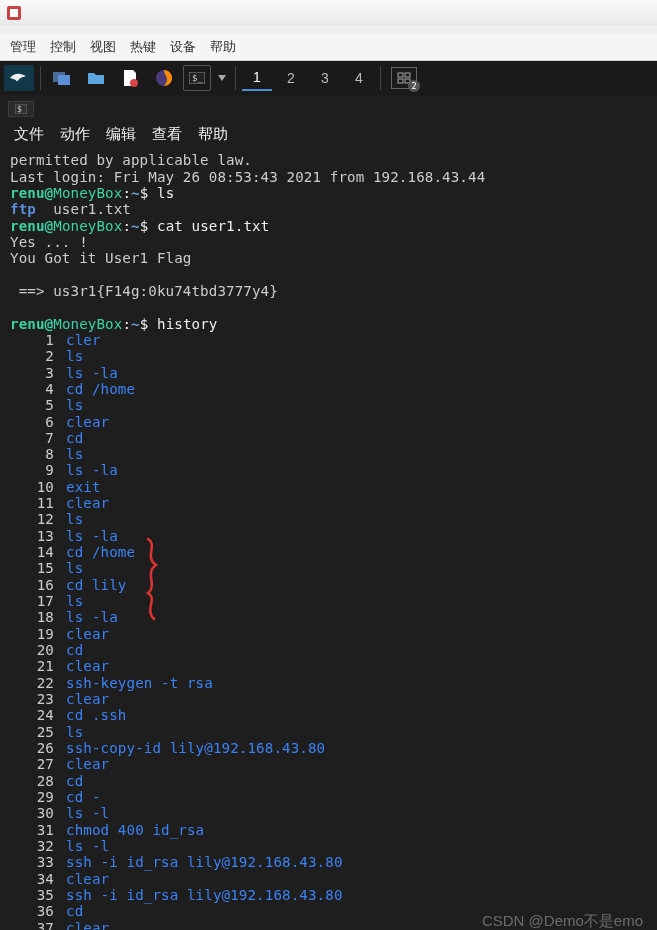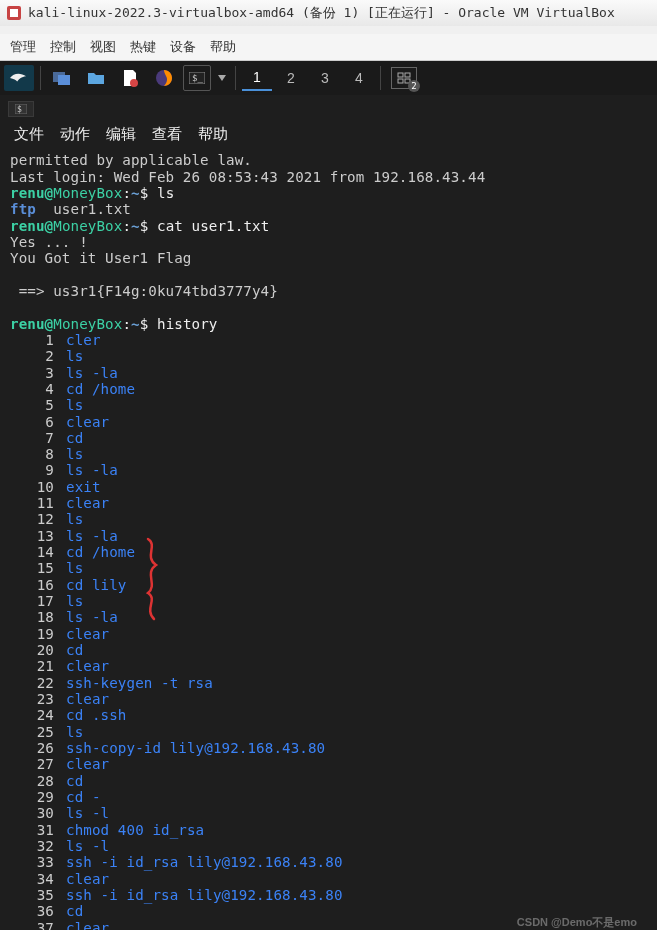--- a/index.html
+++ b/index.html
@@ -150,40 +150,38 @@
     .hist-num { display: inline-block; width: 44px; text-align: right; color: #ccc;}
     .hist-cmd { color: #3b82f6; margin-left: 12px;}
     .scribble {
       position: absolute;
       left: 140px;
       top: 440px;
       pointer-events: none;
     }
     .watermark {
       position: absolute;
-      right: 20px;
+      right: 14px;
       bottom: 10px;
       color: rgba(200,200,200,0.45);
-      font-size: 11px;
+      font-size: 15px;
       font-family: "Microsoft YaHei", sans-serif;
-      font-weight: bold;
     }
   </style>
 </head>
 <body>
 
 <div class="window-chrome">
   <div class="titlebar">
     <span class="titlebar-icon">
       <svg width="16" height="16" viewBox="0 0 16 16">
           <rect x="1" y="1" width="14" height="14" rx="2" fill="#c74343"></rect>
           <rect x="4" y="4" width="8" height="8" fill="#fff"></rect>
         </svg>
     </span>
-    <span>kali-linux-2022.3-virtualbox-amd64 (备份 1) [正在运行] - Oracle VM VirtualBox</span>
   </div>
   <div class="menubar">
     <span>管理</span>
     <span>控制</span>
     <span>视图</span>
     <span>热键</span>
     <span>设备</span>
     <span>帮助</span>
   </div>
 </div>
@@ -256,21 +254,21 @@
     </div>
   </div>
   <div class="term-menu">
     <span>文件</span>
     <span>动作</span>
     <span>编辑</span>
     <span>查看</span>
     <span>帮助</span>
   </div>
   <div class="term-body"><span>permitted by applicable law.</span>
-<span>Last login: Wed Feb 26 08:53:43 2021 from 192.168.43.44</span>
+<span>Last login: Fri May 26 08:53:43 2021 from 192.168.43.44</span>
 <span class="user">renu</span><span class="user">@</span><span class="host">MoneyBox</span><span class="colon">:</span><span class="path">~</span><span class="prompt-s">$ </span><span class="cmd">ls</span>
 <span class="blue-dir">ftp</span><span>  user1.txt</span>
 <span class="user">renu</span><span class="user">@</span><span class="host">MoneyBox</span><span class="colon">:</span><span class="path">~</span><span class="prompt-s">$ </span><span class="cmd">cat user1.txt</span>
 <span>Yes ... !</span>
 <span>You Got it User1 Flag</span>
 <span></span>
 <span> ==&gt; us3r1{F14g:0ku74tbd3777y4}</span>
 <span></span>
 <span class="user">renu</span><span class="user">@</span><span class="host">MoneyBox</span><span class="colon">:</span><span class="path">~</span><span class="prompt-s">$ </span><span class="cmd">history</span>
 <div id="history-lines"><span class="hist-line"><span class="hist-num">1</span><span class="hist-cmd">cler</span></span><span class="hist-line"><span class="hist-num">2</span><span class="hist-cmd">ls</span></span><span class="hist-line"><span class="hist-num">3</span><span class="hist-cmd">ls -la</span></span><span class="hist-line"><span class="hist-num">4</span><span class="hist-cmd">cd /home</span></span><span class="hist-line"><span class="hist-num">5</span><span class="hist-cmd">ls</span></span><span class="hist-line"><span class="hist-num">6</span><span class="hist-cmd">clear</span></span><span class="hist-line"><span class="hist-num">7</span><span class="hist-cmd">cd</span></span><span class="hist-line"><span class="hist-num">8</span><span class="hist-cmd">ls</span></span><span class="hist-line"><span class="hist-num">9</span><span class="hist-cmd">ls -la</span></span><span class="hist-line"><span class="hist-num">10</span><span class="hist-cmd">exit</span></span><span class="hist-line"><span class="hist-num">11</span><span class="hist-cmd">clear</span></span><span class="hist-line"><span class="hist-num">12</span><span class="hist-cmd">ls</span></span><span class="hist-line"><span class="hist-num">13</span><span class="hist-cmd">ls -la</span></span><span class="hist-line"><span class="hist-num">14</span><span class="hist-cmd">cd /home</span></span><span class="hist-line"><span class="hist-num">15</span><span class="hist-cmd">ls</span></span><span class="hist-line"><span class="hist-num">16</span><span class="hist-cmd">cd lily</span></span><span class="hist-line"><span class="hist-num">17</span><span class="hist-cmd">ls</span></span><span class="hist-line"><span class="hist-num">18</span><span class="hist-cmd">ls -la</span></span><span class="hist-line"><span class="hist-num">19</span><span class="hist-cmd">clear</span></span><span class="hist-line"><span class="hist-num">20</span><span class="hist-cmd">cd</span></span><span class="hist-line"><span class="hist-num">21</span><span class="hist-cmd">clear</span></span><span class="hist-line"><span class="hist-num">22</span><span class="hist-cmd">ssh-keygen -t rsa</span></span><span class="hist-line"><span class="hist-num">23</span><span class="hist-cmd">clear</span></span><span class="hist-line"><span class="hist-num">24</span><span class="hist-cmd">cd .ssh</span></span><span class="hist-line"><span class="hist-num">25</span><span class="hist-cmd">ls</span></span><span class="hist-line"><span class="hist-num">26</span><span class="hist-cmd">ssh-copy-id lily@192.168.43.80</span></span><span class="hist-line"><span class="hist-num">27</span><span class="hist-cmd">clear</span></span><span class="hist-line"><span class="hist-num">28</span><span class="hist-cmd">cd</span></span><span class="hist-line"><span class="hist-num">29</span><span class="hist-cmd">cd -</span></span><span class="hist-line"><span class="hist-num">30</span><span class="hist-cmd">ls -l</span></span><span class="hist-line"><span class="hist-num">31</span><span class="hist-cmd">chmod 400 id_rsa</span></span><span class="hist-line"><span class="hist-num">32</span><span class="hist-cmd">ls -l</span></span><span class="hist-line"><span class="hist-num">33</span><span class="hist-cmd">ssh -i id_rsa lily@192.168.43.80</span></span><span class="hist-line"><span class="hist-num">34</span><span class="hist-cmd">clear</span></span><span class="hist-line"><span class="hist-num">35</span><span class="hist-cmd">ssh -i id_rsa lily@192.168.43.80</span></span><span class="hist-line"><span class="hist-num">36</span><span class="hist-cmd">cd</span></span><span class="hist-line"><span class="hist-num">37</span><span class="hist-cmd">clear</span></span><span class="hist-line"><span class="hist-num">38</span><span class="hist-cmd">cd .ssh/</span></span></div></div>

